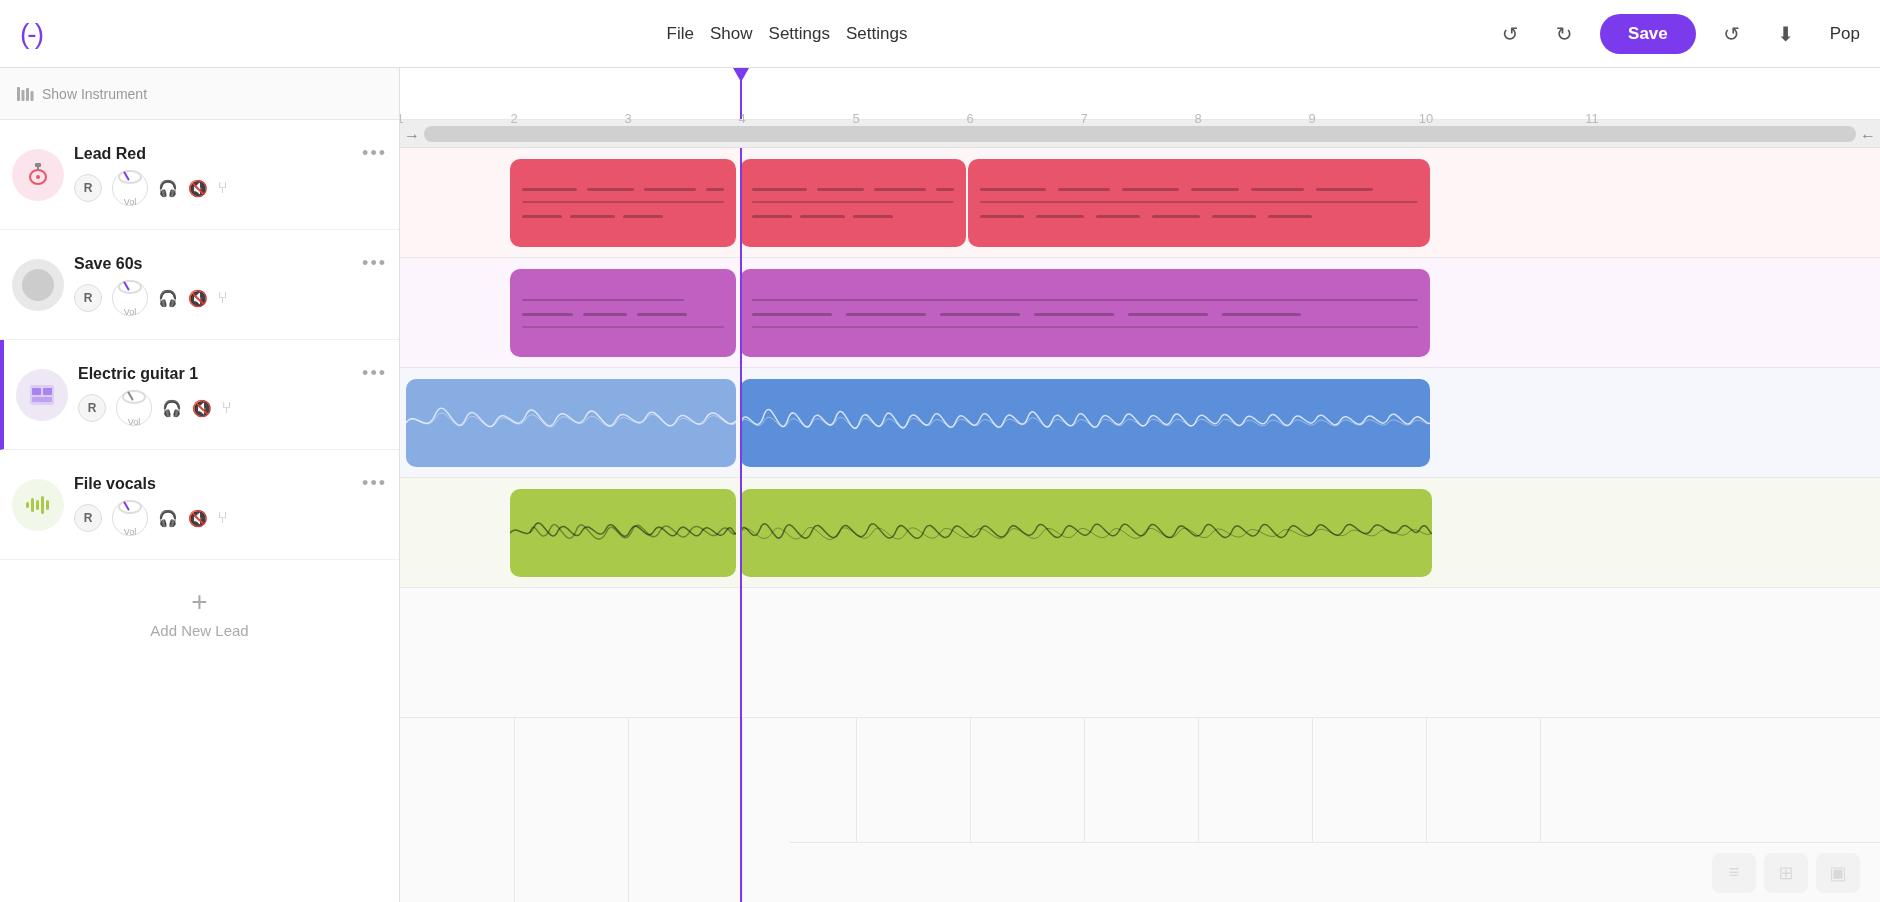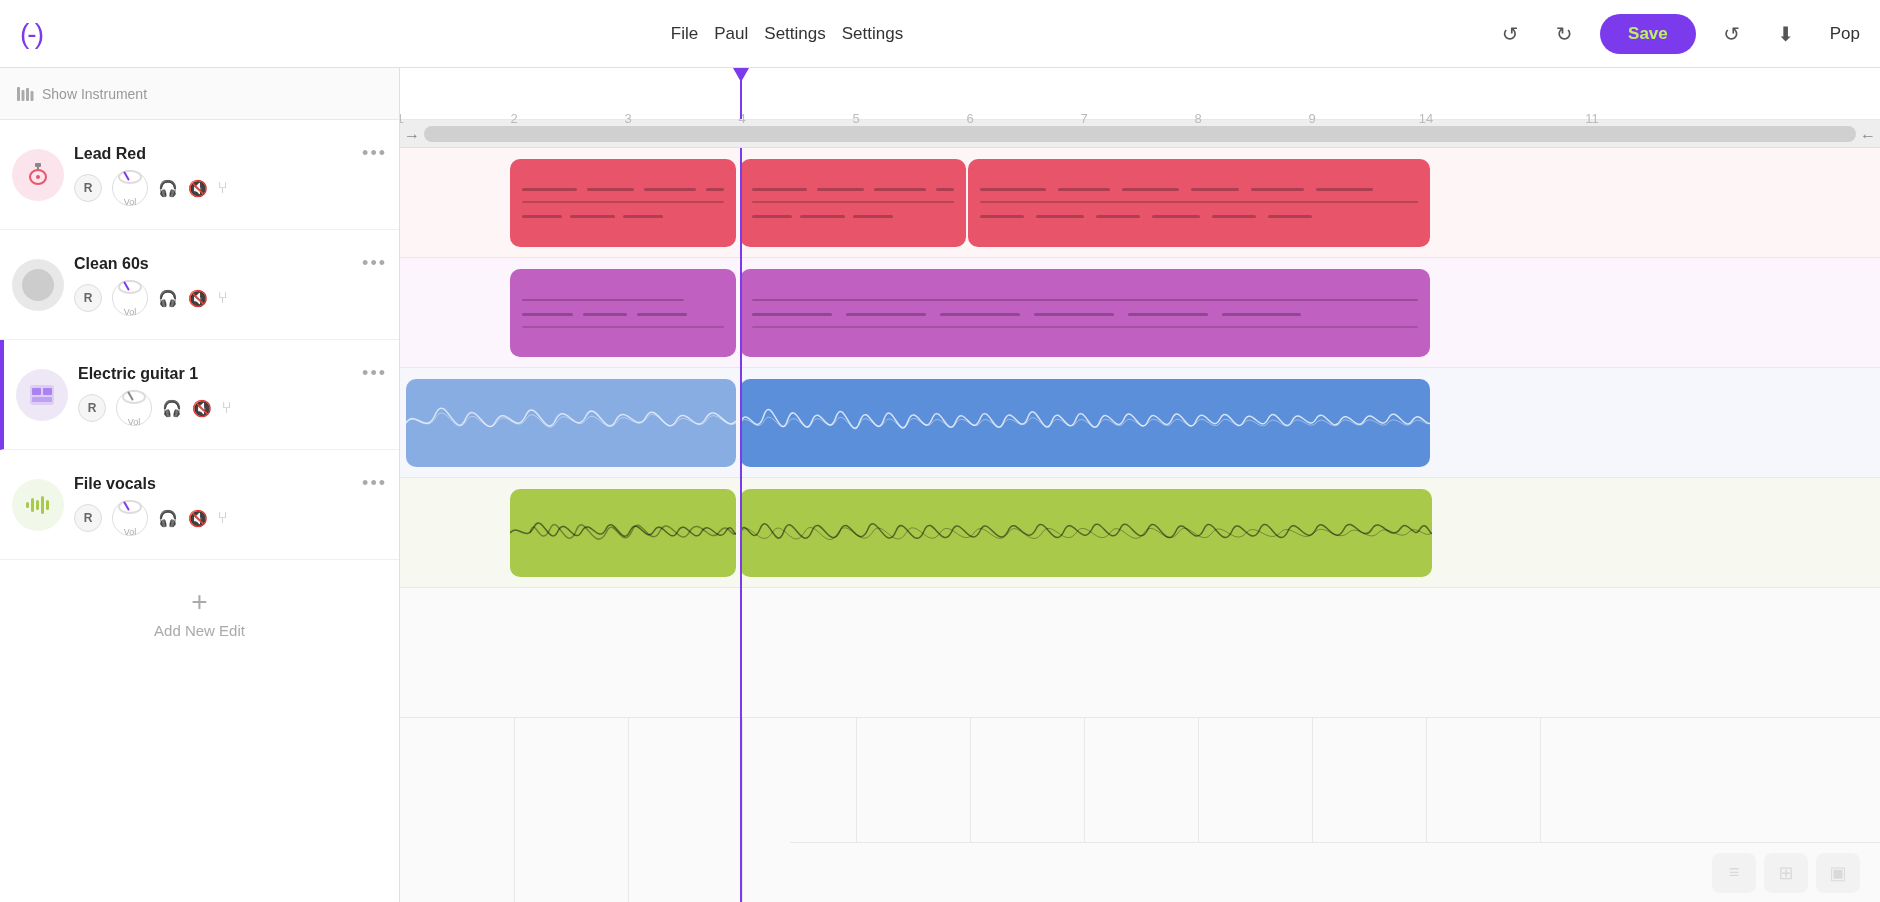--- a/index.html
+++ b/index.html
@@ -47,21 +47,21 @@
       color: #555;
       font-size: 20px;
       display: flex;
       align-items: center;
       justify-content: center;
       width: 36px;
       height: 36px;
     }
     .save-btn {
       background: #7c3aed;
-      color: #bef264;
+      color: #ffffff;
       border: none;
       border-radius: 24px;
       padding: 10px 28px;
       font-size: 17px;
       font-weight: 600;
       cursor: pointer;
     }
     .genre-label {
       font-size: 17px;
       color: #333;
@@ -353,21 +353,21 @@
     }
   </style>
 </head>
 <body>
 
 <div class="header">
   <div class="logo">(-)</div>
 
   <nav class="nav-menu">
     <span class="nav-item">File</span>
-    <span class="nav-item">Paul</span>
+    <span class="nav-item">Show</span>
     <span class="nav-item">Settings</span>
     <span class="nav-item">Settings</span>
   </nav>
 
   <div class="header-right">
     <button class="icon-btn">↺</button>
     <button class="icon-btn">↻</button>
     <button class="save-btn">Save</button>
     <button class="icon-btn">↺</button>
     <button class="icon-btn">⬇</button>
@@ -419,21 +419,21 @@
           </div>
         </div>
       </div>
 
       <div class="track-row">
         <div class="track-avatar gray">
           <div style="width:32px;height:32px;border-radius:50%;background:#ccc;"></div>
         </div>
         <div class="track-info">
           <div class="track-name-row">
-            <span class="track-name">Clean 60s</span>
+            <span class="track-name">Save 60s</span>
             <span class="track-more">•••</span>
           </div>
           <div class="track-controls">
             <div class="ctrl-r">R</div>
             <div class="ctrl-vol">
               <div class="ctrl-vol-dial">
                   <div class="ctrl-vol-needle"></div>
                 </div>
               <div class="ctrl-vol-label">Vol</div>
             </div>
@@ -498,41 +498,41 @@
             </div>
             <span class="ctrl-icon">🎧</span>
             <span class="ctrl-icon">🔇</span>
             <span class="ctrl-icon">⑂</span>
           </div>
         </div>
       </div>
 
       <div class="add-track">
         <div class="add-track-plus">+</div>
-        <div class="add-track-label">Add New Edit</div>
+        <div class="add-track-label">Add New Lead</div>
       </div>
 
     </div>
   </div>
 
   <div class="timeline-area">
 
     <div style="height:52px; background:#fff; border-bottom:1px solid #e8e8e8; position:relative;">
 
       <div style="position:absolute; bottom:8px; left:0; right:0; display:flex;">
         <span class="rn" style="left:0px">1</span>
         <span class="rn" style="left:114px">2</span>
         <span class="rn" style="left:228px">3</span>
         <span class="rn" style="left:342px">4</span>
         <span class="rn" style="left:456px">5</span>
         <span class="rn" style="left:570px">6</span>
         <span class="rn" style="left:684px">7</span>
         <span class="rn" style="left:798px">8</span>
         <span class="rn" style="left:912px">9</span>
-        <span class="rn" style="left:1026px">14</span>
+        <span class="rn" style="left:1026px">10</span>
         <span class="rn" style="left:1192px">11</span>
       </div>
 
       <div style="position:absolute; top:0; left:340px; width:2px; background:#7c3aed; height:100%; z-index:10;">
         <div style="width:0;height:0;border-left:8px solid transparent;border-right:8px solid transparent;border-top:14px solid #7c3aed;position:absolute;top:0;left:-7px;"></div>
       </div>
     </div>
 
     <div style="height:28px; background:#eee; display:flex; align-items:center; padding:0 4px; border-bottom:1px solid #e0e0e0;">
       <span style="color:#888; font-size:16px; cursor:pointer; margin-right:4px;">→</span>

